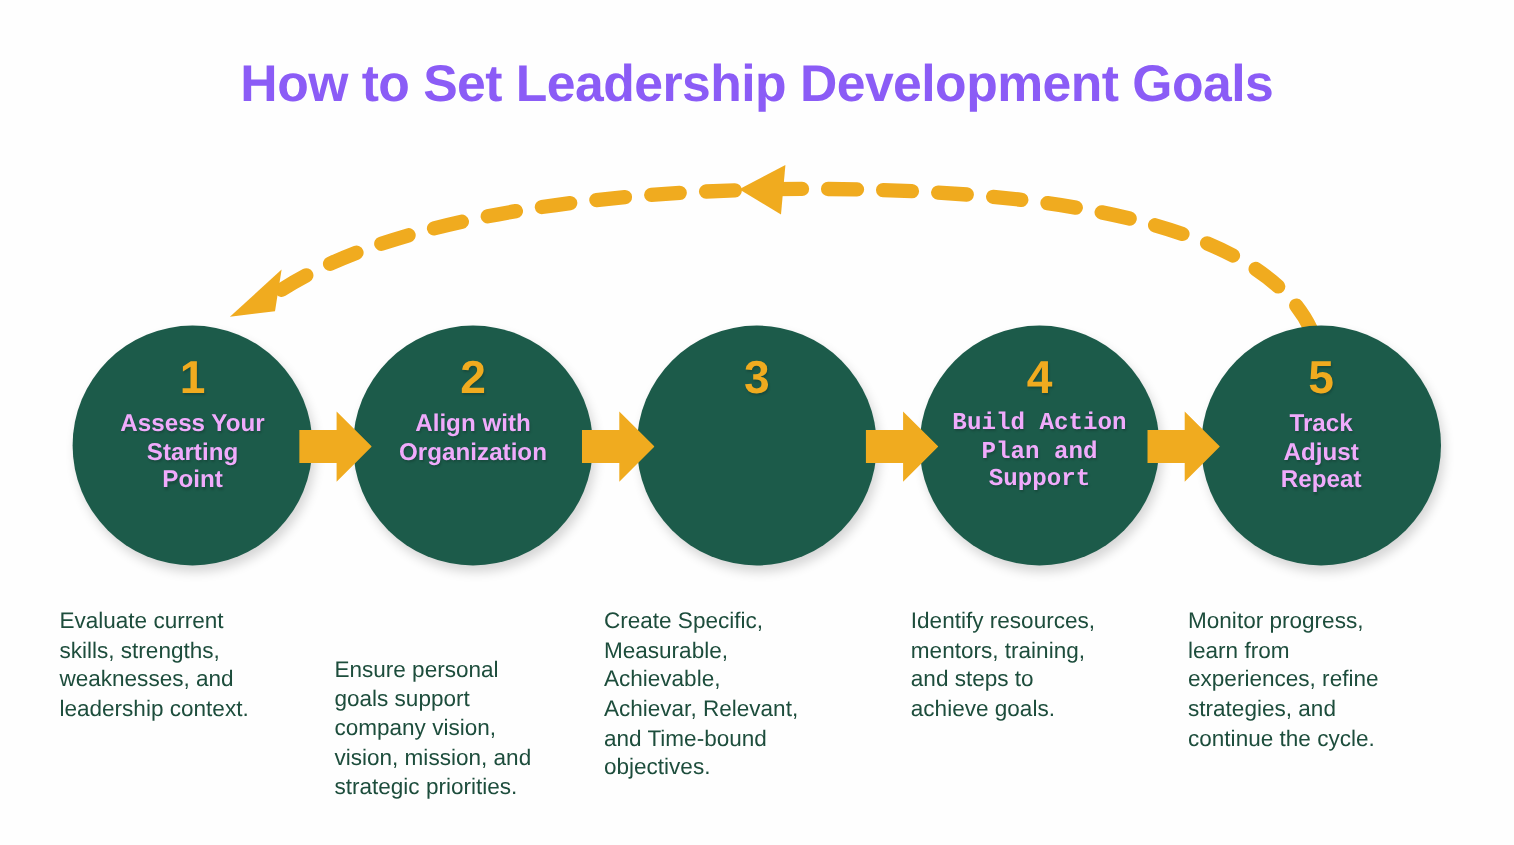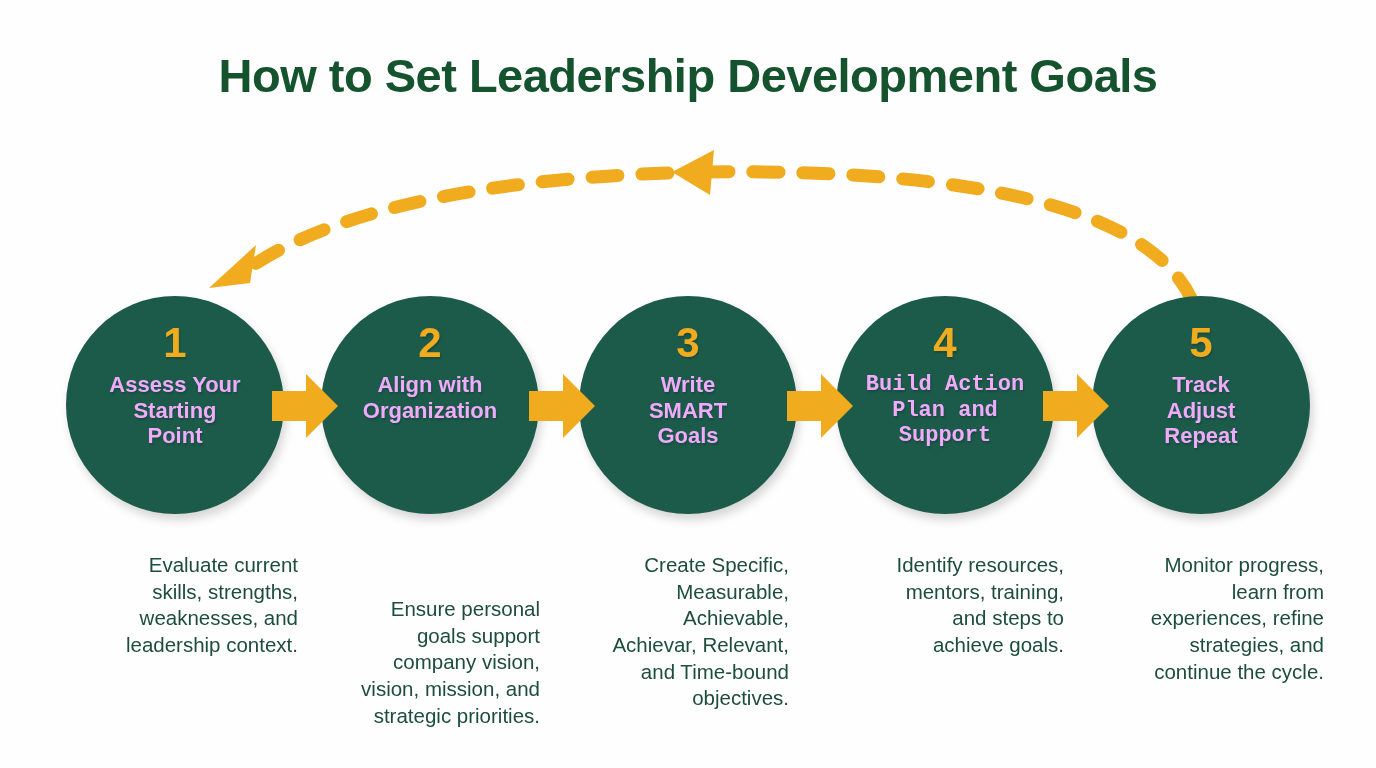--- a/index.html
+++ b/index.html
@@ -24,21 +24,21 @@
   
   .title {
     position: absolute;
     top: 48px;
     left: 0;
     width: 1376px;
     text-align: center;
     font-size: 47px;
     font-weight: 700;
     letter-spacing: -0.5px;
-    color: #14532d;
+    color: #8b5cf6;
     font-family: "Liberation Sans", sans-serif;
   }
 
   
   .cycle-arc {
     position: absolute;
     left: 0;
     top: 0;
     width: 1376px;
     height: 768px;
@@ -104,21 +104,21 @@
     position: absolute;
     top: 372px;
     width: 66px;
     height: 68px;
   }
 
   
   .desc {
     position: absolute;
     top: 552px;
-    text-align: right;
+    text-align: left;
     color: #1D4D3C;
     font-size: 20.5px;
     line-height: 1.30;
     font-family: "Liberation Sans", sans-serif;
     white-space: pre-line;
   }
   .desc.d0 { left: 54px;   width: 244px; }
   .desc.d1 { left: 304px;  width: 236px; margin-top: 44px; }
   .desc.d2 { left: 549px;  width: 240px; }
   .desc.d3 { left: 828px;  width: 236px; }
@@ -156,23 +156,20 @@
       <div class="circle">
         <div class="step-number">2</div>
         <div class="step-label" style="white-space:pre-line;">Align with
 Organization</div>
       </div>
     </div>
 
     <div class="step" style="left:579px;">
       <div class="circle">
         <div class="step-number">3</div>
-        <div class="step-label" style="white-space:pre-line;">Write
-SMART
-Goals</div>
       </div>
     </div>
 
     <div class="step" style="left:836px;">
       <div class="circle">
         <div class="step-number">4</div>
         <div class="step-label" style="white-space:pre-line;font-family:Liberation Mono, monospace;">Build Action
 Plan and
 Support</div>
       </div>

